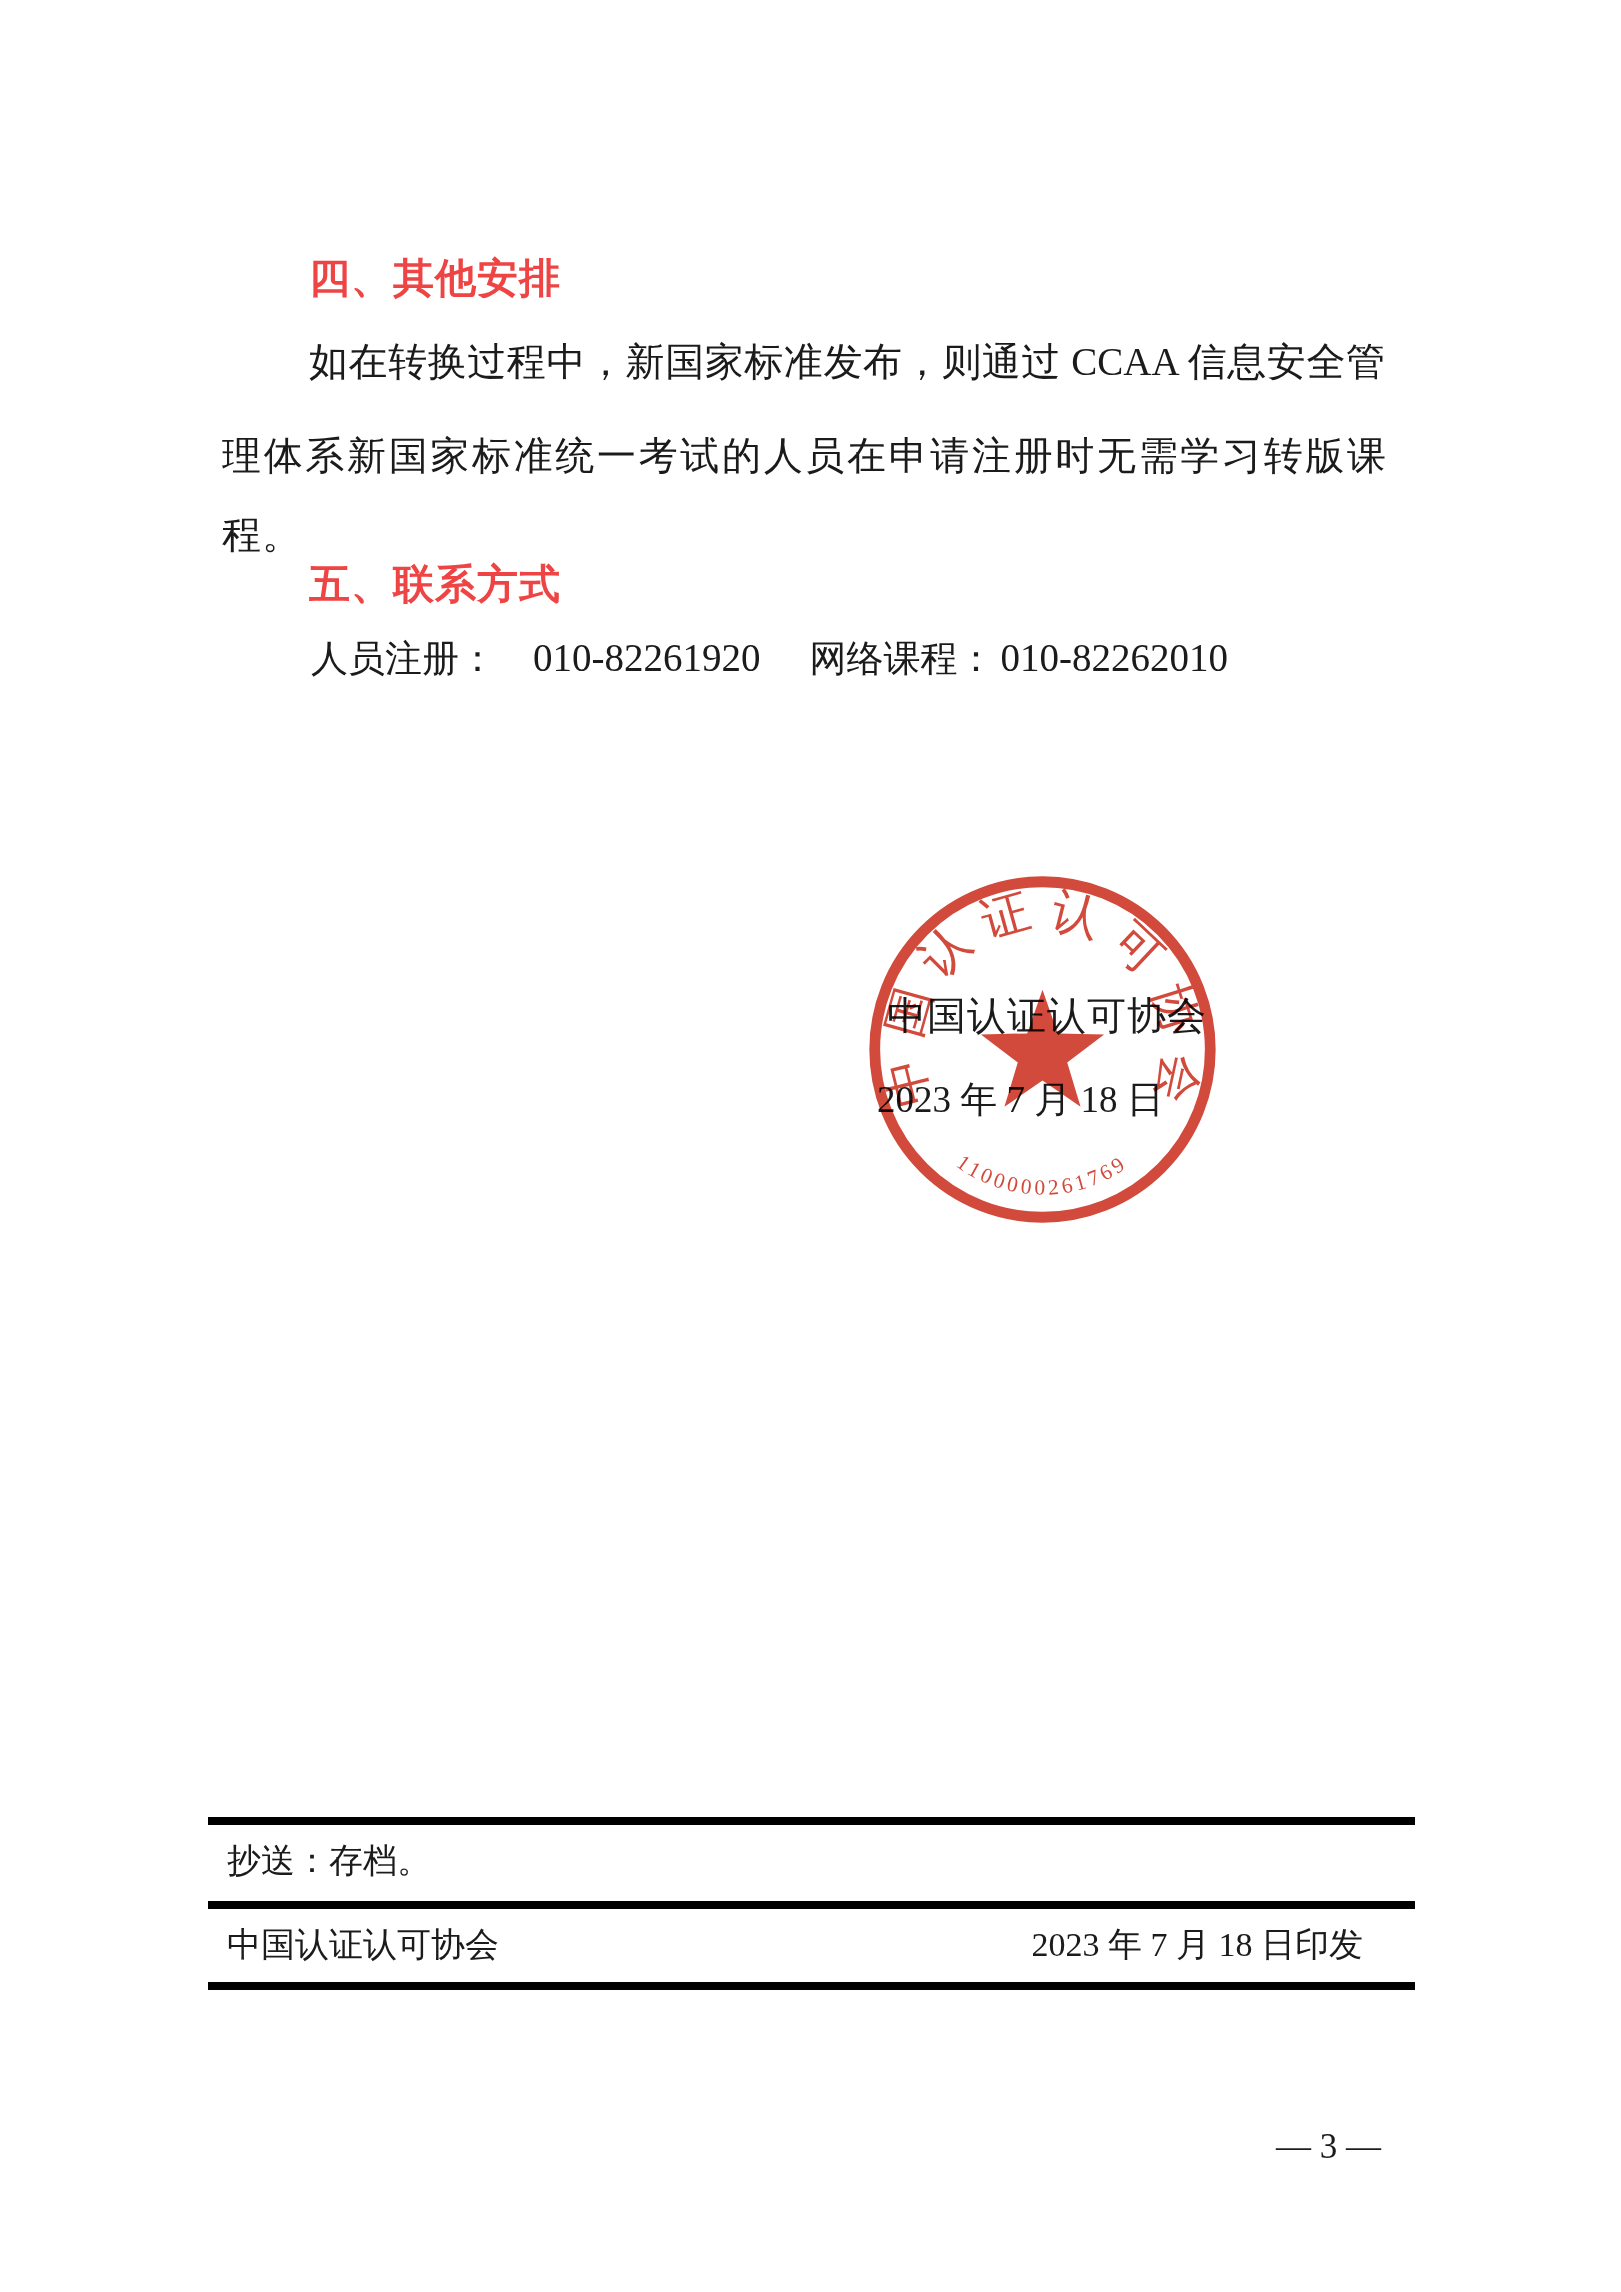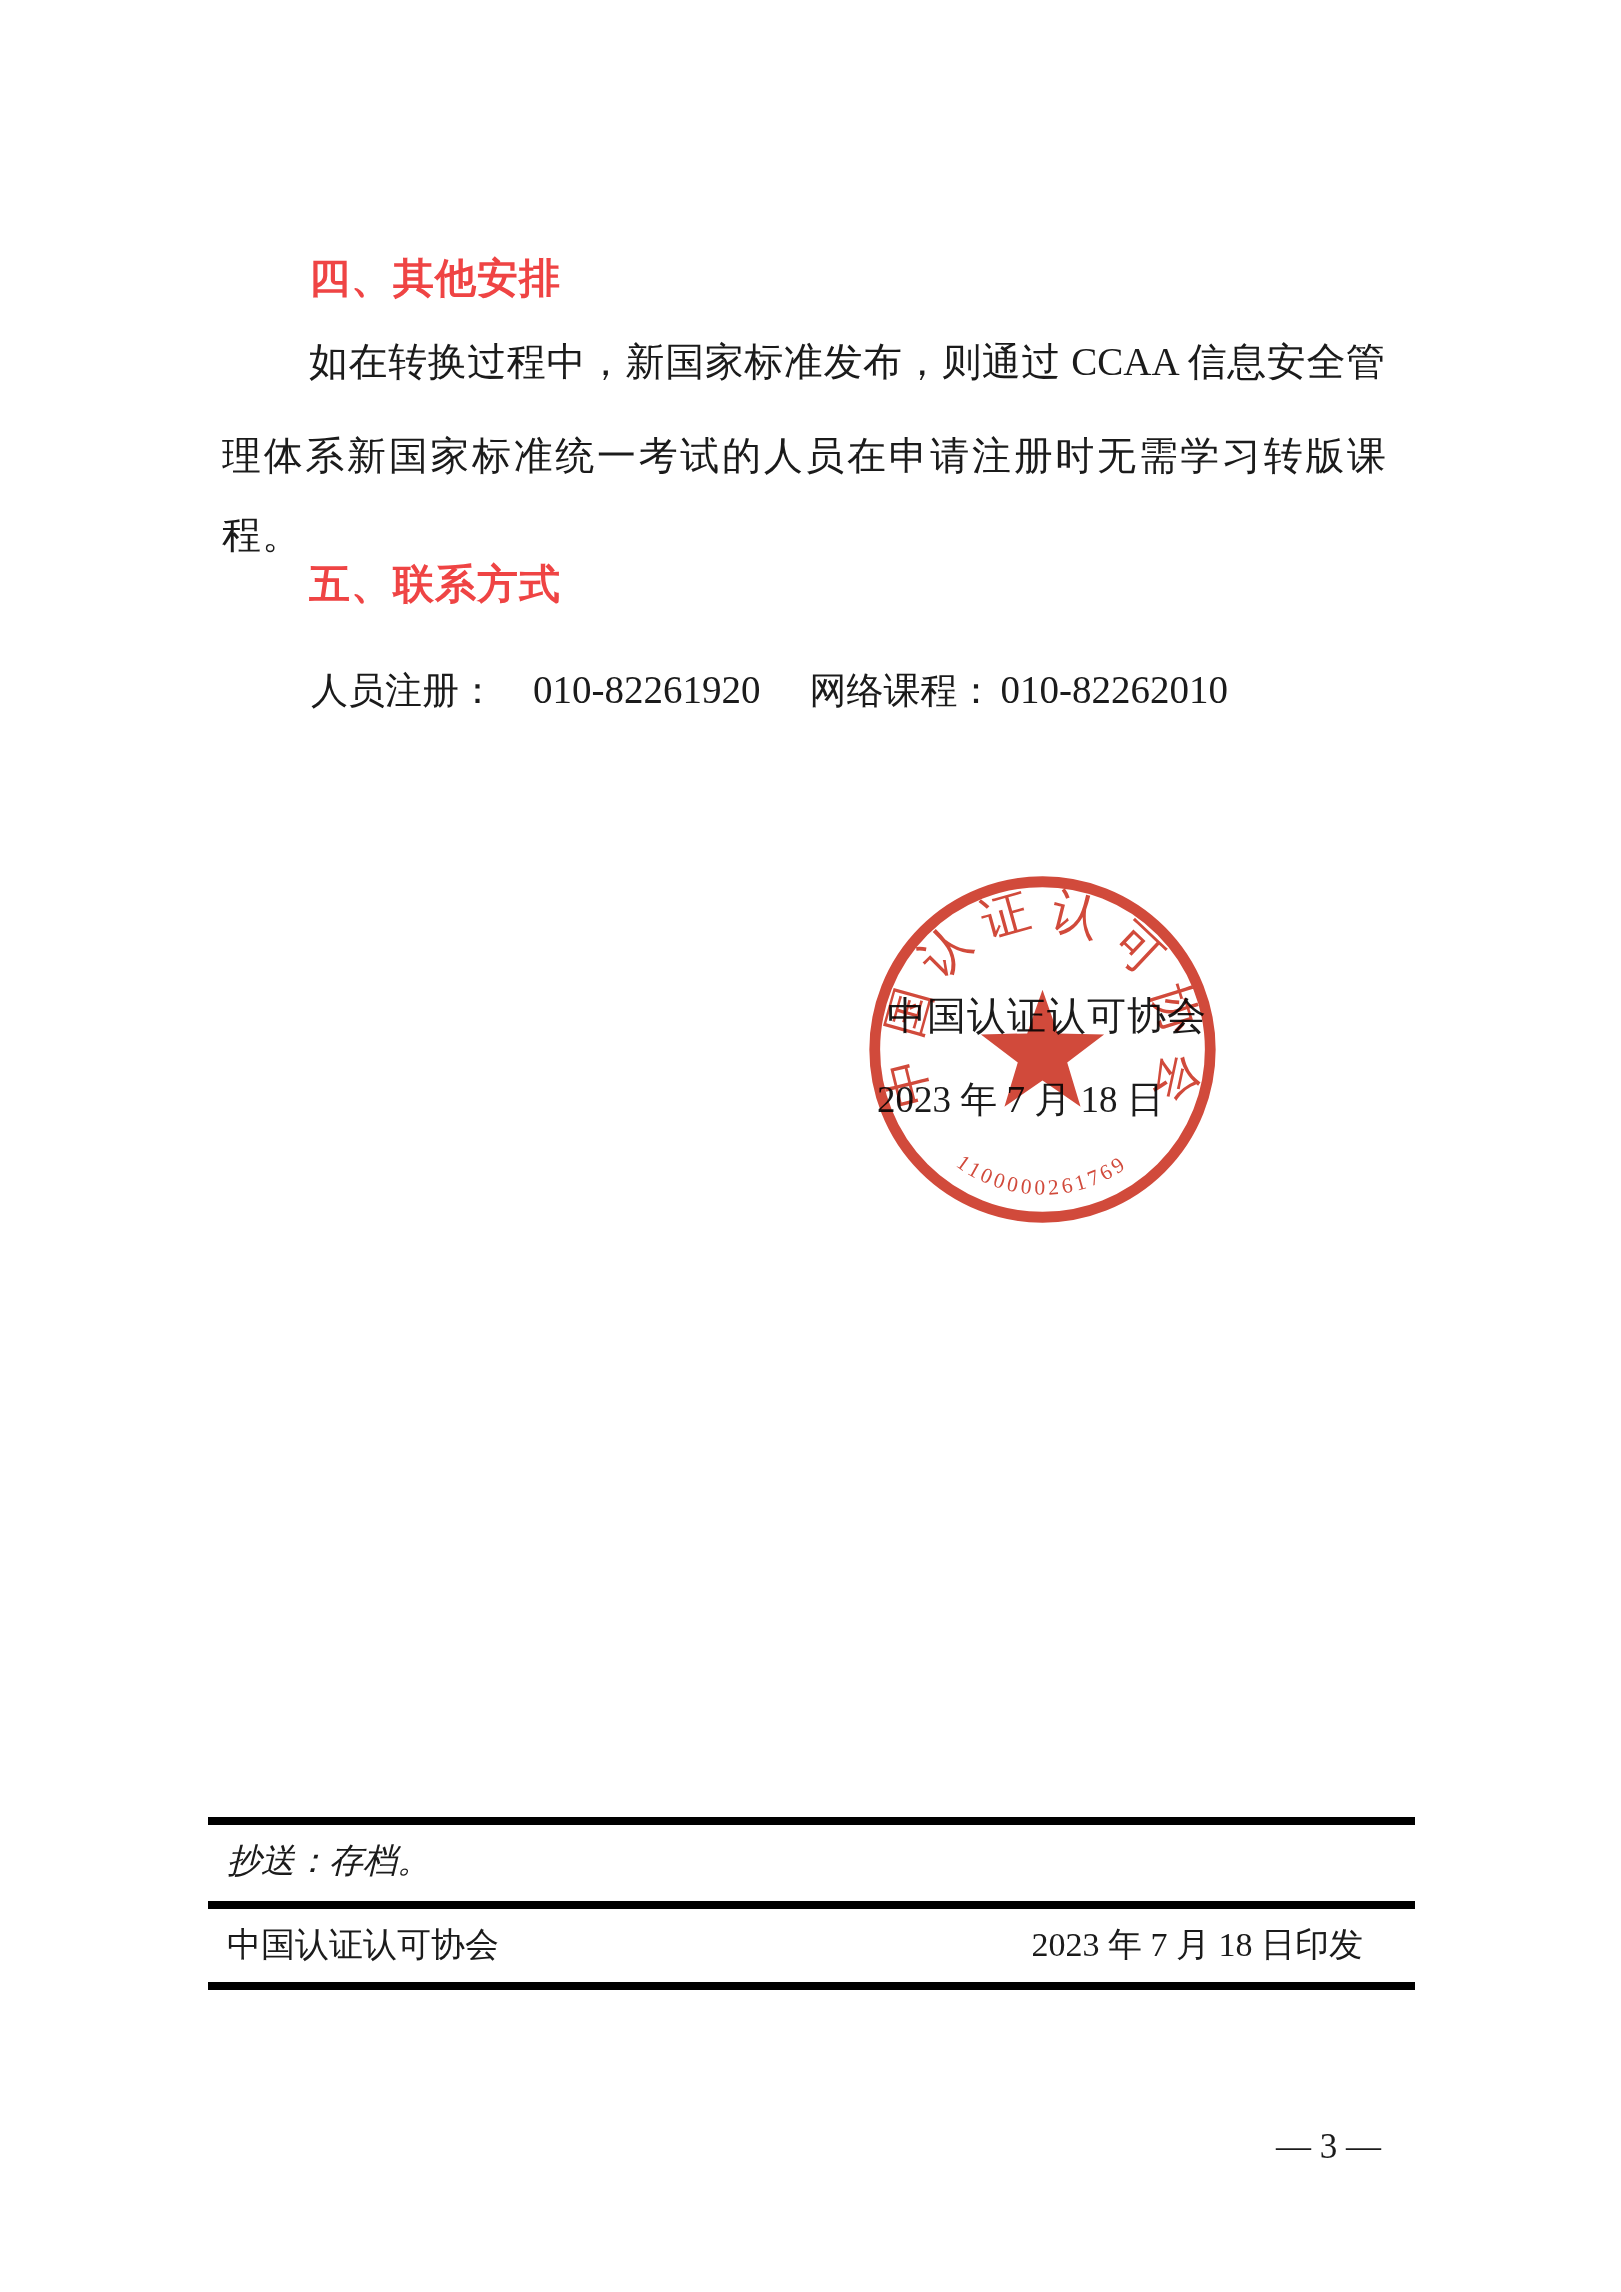--- a/index.html
+++ b/index.html
@@ -31,21 +31,21 @@
     white-space: nowrap;
   }
   .body-line.justified {
     white-space: normal;
     text-align: justify;
     text-align-last: justify;
     letter-spacing: 0;
   }
   .contact-row {
     position: absolute;
-    left: 311px; top: 670px;
+    left: 311px; top: 638px;
     font-size: 37px;
     line-height: 1;
     white-space: nowrap;
   }
   .contact-row .phone { margin-left: 37px; font-size: 39px; }
   .contact-row .label2 { margin-left: 49px; }
   .contact-row .phone2 { margin-left: 5.9px; font-size: 39px; }
 
   .sig-org {
     position: absolute;
@@ -76,21 +76,20 @@
   }
   .rule-a { top: 1817px; }
   .rule-b { top: 1901px; }
   .rule-c { top: 1982px; }
 
   .footer-cc {
     position: absolute;
     left: 227px; top: 1844px;
     font-size: 34px; line-height: 1;
     white-space: nowrap;
-    font-style: italic;
   }
   .footer-issue {
     position: absolute;
     left: 227px; top: 1928px;
     width: 1136px;
     font-size: 34px; line-height: 1;
     display: flex;
     justify-content: space-between;
     white-space: nowrap;
   }

